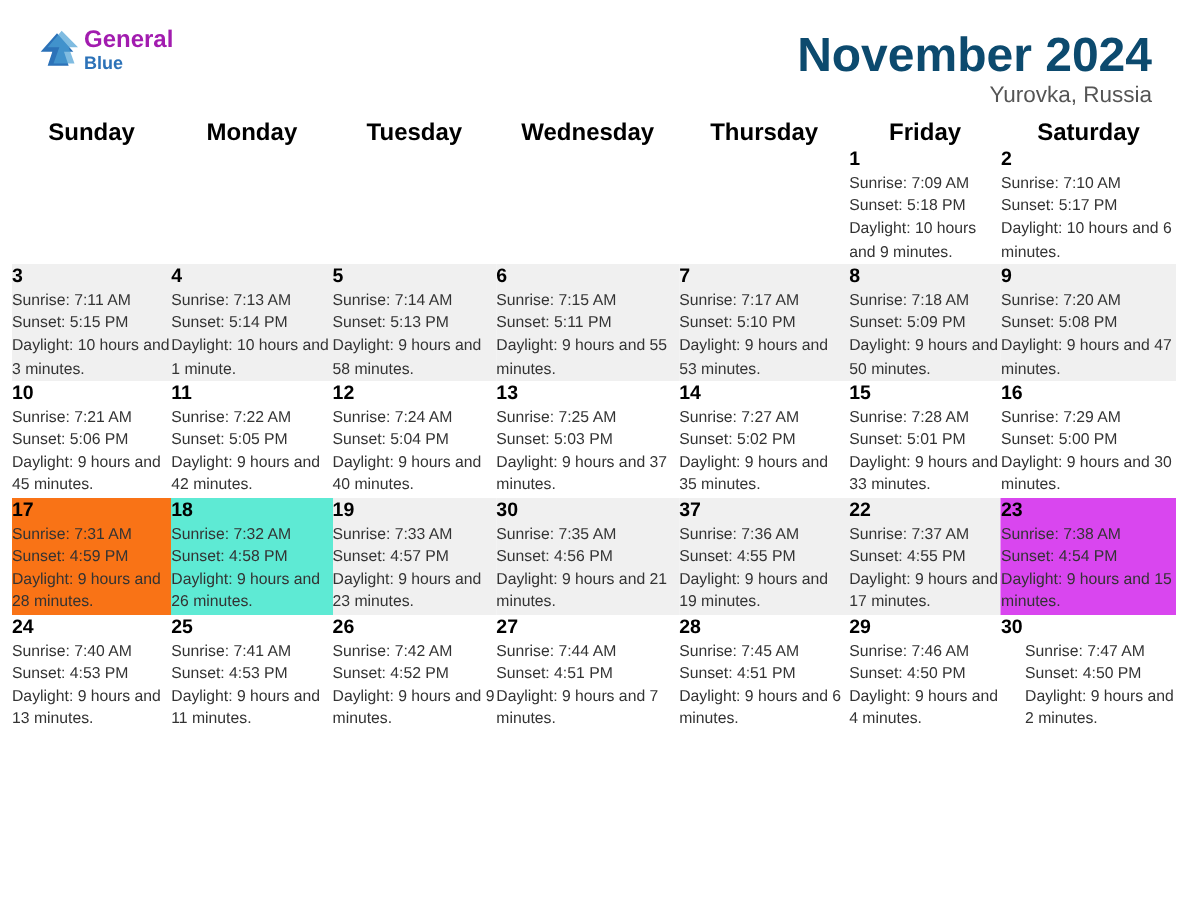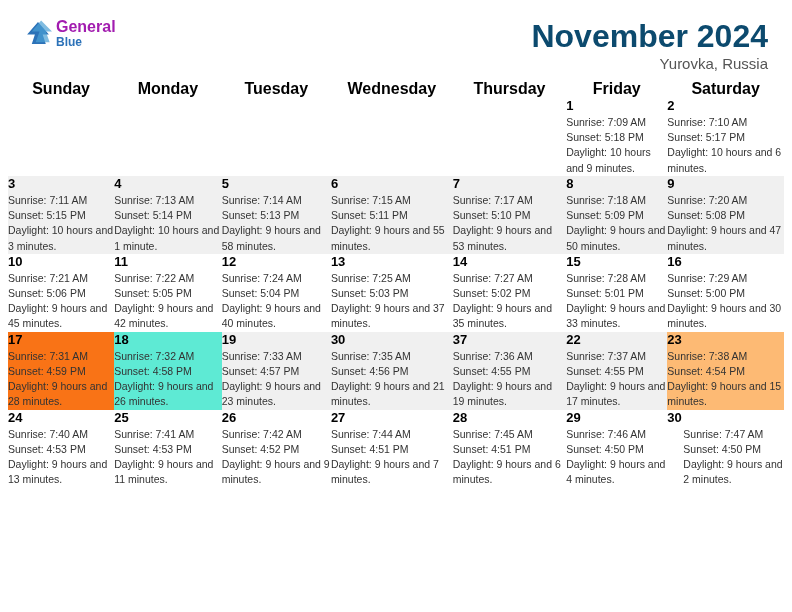--- a/index.html
+++ b/index.html
@@ -243,21 +243,21 @@
             <div class="day-info" style="white-space: pre-line;">Sunrise: 7:36 AM
 Sunset: 4:55 PM
 Daylight: 9 hours and 19 minutes.</div>
           </td>
           <td style="background: rgb(240, 240, 240);">
             <span class="day-number">22</span>
             <div class="day-info" style="white-space: pre-line;">Sunrise: 7:37 AM
 Sunset: 4:55 PM
 Daylight: 9 hours and 17 minutes.</div>
           </td>
-          <td style="background: #fdba74;">
+          <td style="background: #d946ef;">
             <span class="day-number">23</span>
             <div class="day-info" style="white-space: pre-line;">Sunrise: 7:38 AM
 Sunset: 4:54 PM
 Daylight: 9 hours and 15 minutes.</div>
           </td>
         </tr>
         <tr>
           <td>
             <span class="day-number">24</span>
             <div class="day-info" style="white-space: pre-line;">Sunrise: 7:40 AM

